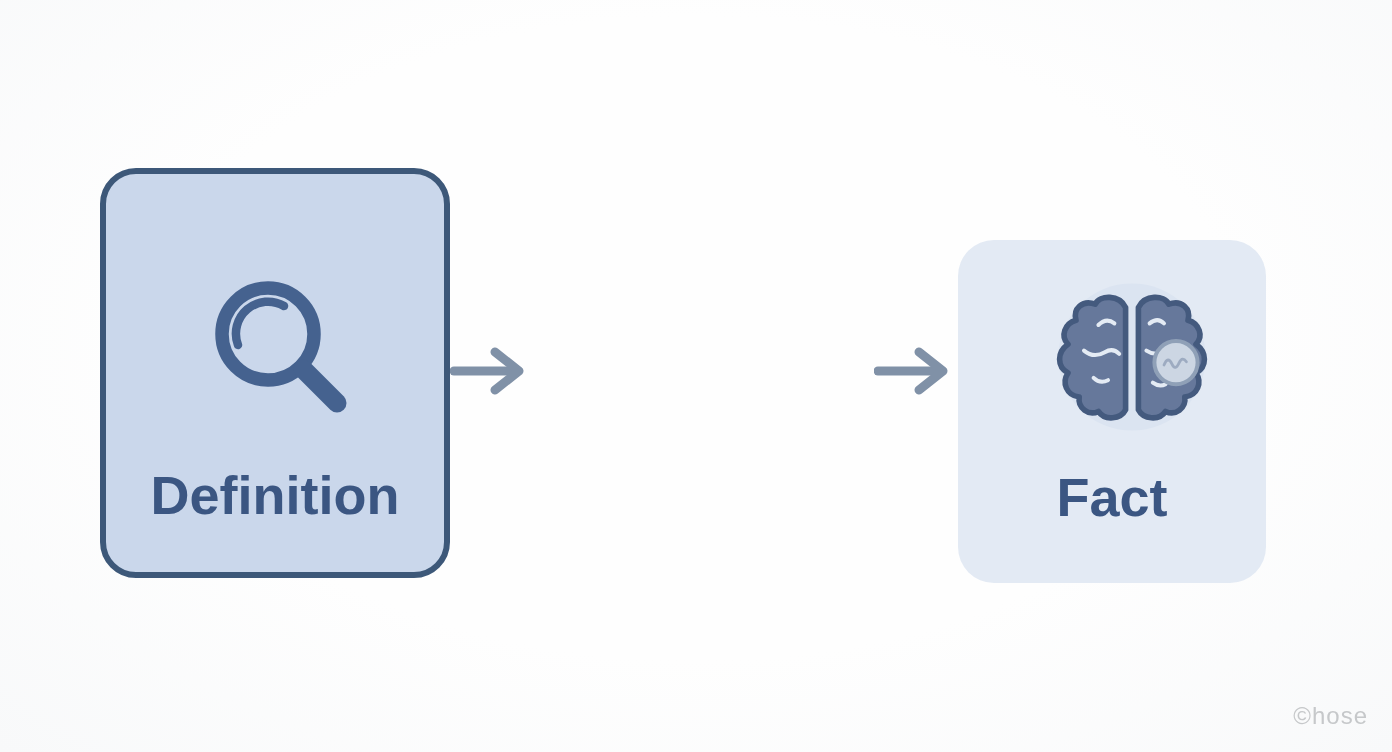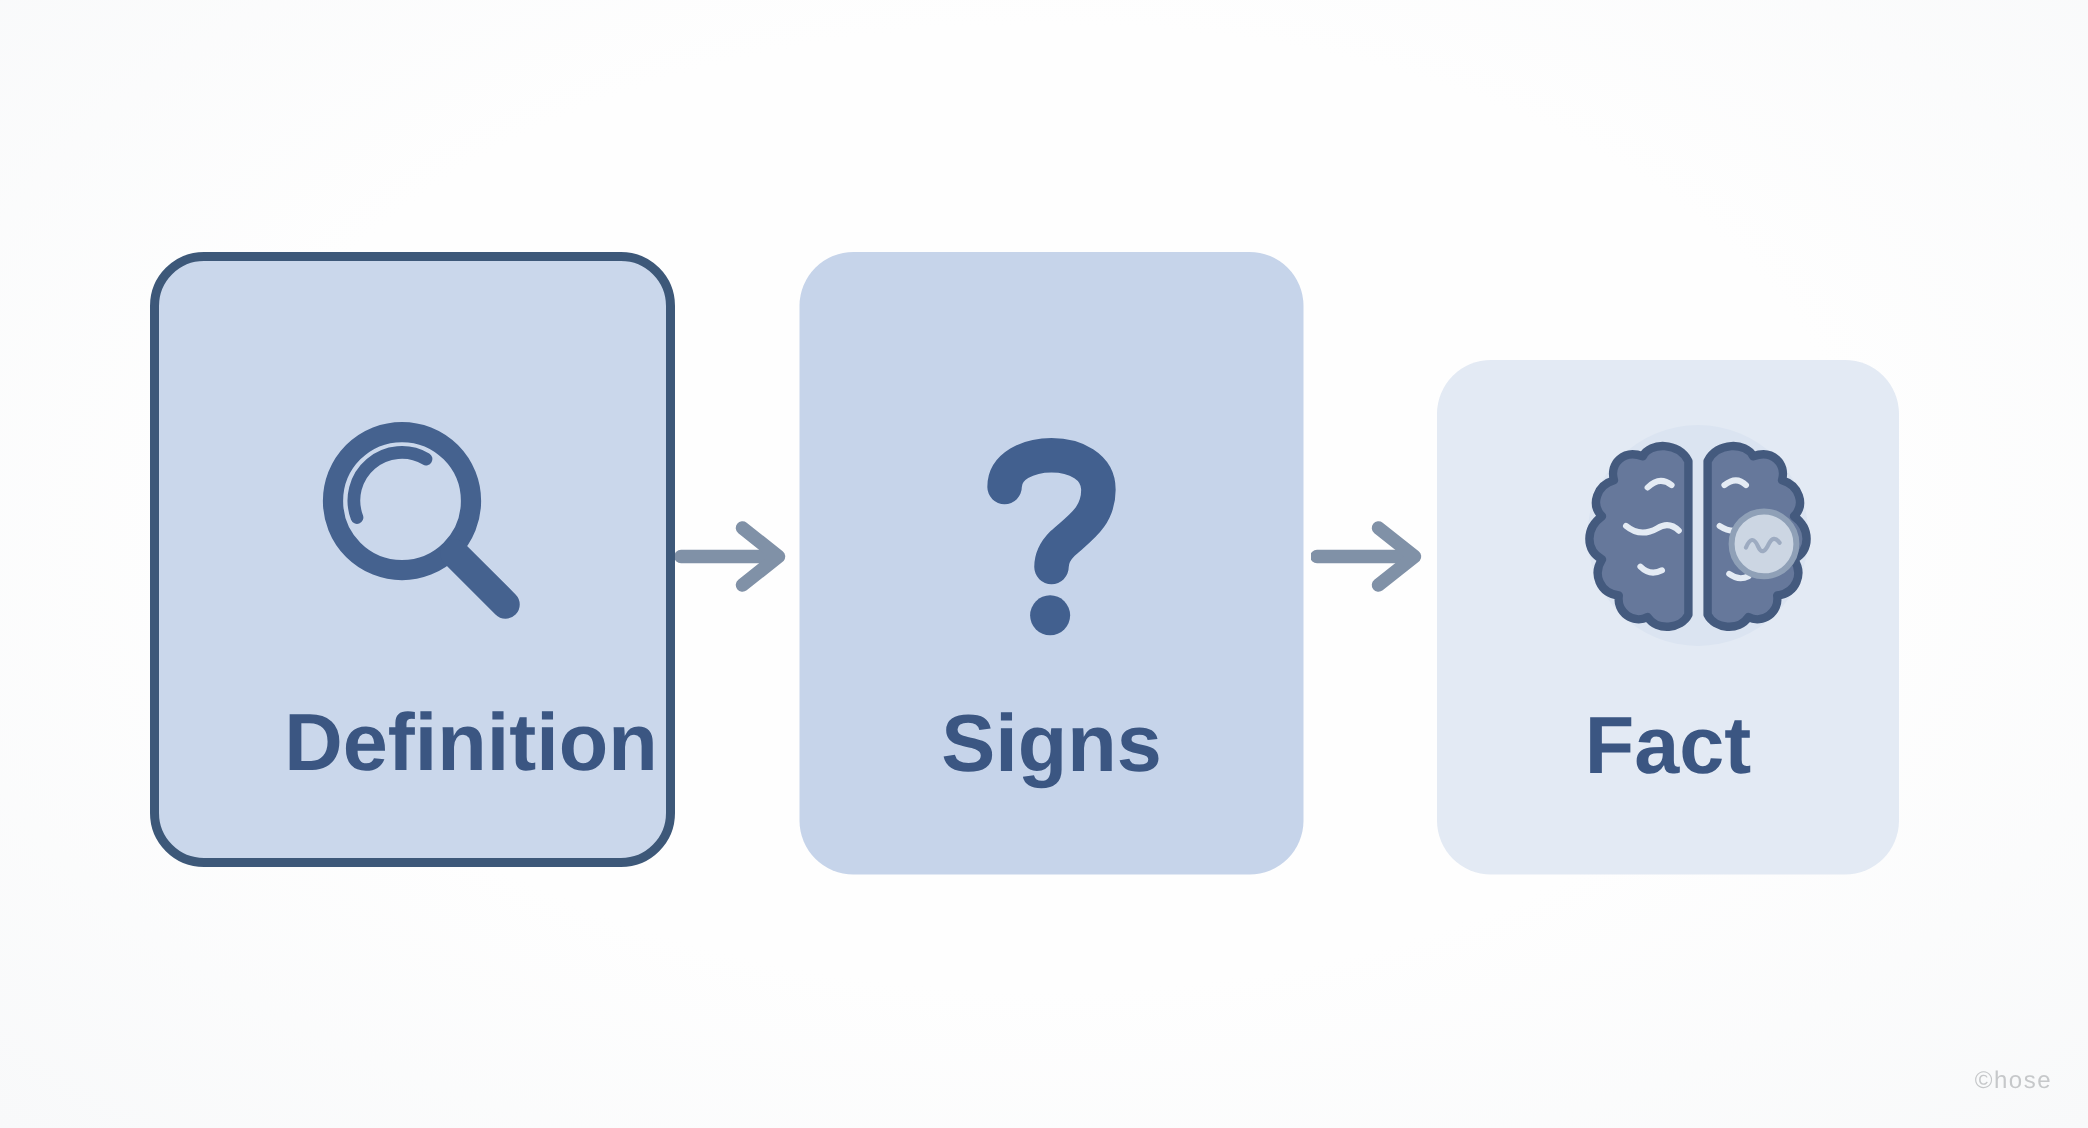--- a/index.html
+++ b/index.html
@@ -42,42 +42,42 @@
     position: absolute;
     left: 0;
     width: 100%;
     text-align: center;
     font-weight: bold;
     font-size: 54px;
     line-height: 54px;
     color: #3b5682;
     letter-spacing: 0px;
   }
-  #card-definition .card-label { top: 294px; padding-left: 39px; }
+  #card-definition .card-label { top: 294px; }
   #card-signs .card-label { top: 301px; }
   #card-fact .card-label { top: 230px; }
 
   .icon-svg { position: absolute; }
   #magnifier-svg { left: 97px; top: 100px; width: 160px; height: 170px; }
   #question-svg  { left: 122px; top: 118px; width: 92px;  height: 138px; }
   #brain-svg     { left: 94px;  top: 37px;  width: 160px; height: 160px; }
 
   .arrow {
     position: absolute;
     width: 76px; height: 56px;
     top: 343px;
   }
   #arrow-1 { left: 450px; }
   #arrow-2 { left: 874px; }
 
   .watermark {
     position: absolute;
     right: 24px;
     bottom: 22px;
-    font-size: 16px;
+    font-size: 24px;
     font-weight: normal;
     color: #c6c8ca;
     letter-spacing: 1px;
   }
 </style>
 </head>
 <body>
 
 <div class="stage">
 
@@ -88,27 +88,20 @@
       <line x1="100" y1="95" x2="134" y2="129" stroke="#45628f" stroke-width="19" stroke-linecap="round"></line>
     </svg>
     <div class="card-label">Definition</div>
   </div>
 
   <svg class="arrow" id="arrow-1" viewBox="0 0 76 56" aria-hidden="true">
     <line x1="4" y1="28" x2="62" y2="28" stroke="#8091a7" stroke-width="9" stroke-linecap="round"></line>
     <polyline points="45,9 69,28 45,47" fill="none" stroke="#8091a7" stroke-width="9" stroke-linecap="round" stroke-linejoin="round"></polyline>
   </svg>
 
-  <div class="card" id="card-signs">
-    <svg class="icon-svg" id="question-svg" viewBox="0 0 100 150" aria-hidden="true">
-      <path d="M16,42 C16,12 84,10 84,44 C84,64 70,72 58,83 C52,89 50,94 50,100" fill="none" stroke="#42608f" stroke-width="25" stroke-linecap="round"></path>
-      <circle cx="49" cy="135" r="14.5" fill="#42608f"></circle>
-    </svg>
-    <div class="card-label">Signs</div>
-  </div>
 
   <svg class="arrow" id="arrow-2" viewBox="0 0 76 56" aria-hidden="true">
     <line x1="4" y1="28" x2="62" y2="28" stroke="#8091a7" stroke-width="9" stroke-linecap="round"></line>
     <polyline points="45,9 69,28 45,47" fill="none" stroke="#8091a7" stroke-width="9" stroke-linecap="round" stroke-linejoin="round"></polyline>
   </svg>
 
   <div class="card" id="card-fact">
     <svg class="icon-svg" id="brain-svg" viewBox="0 0 200 200" aria-hidden="true">
       <circle cx="100" cy="100" r="92" fill="#dbe4f1"></circle>
 

